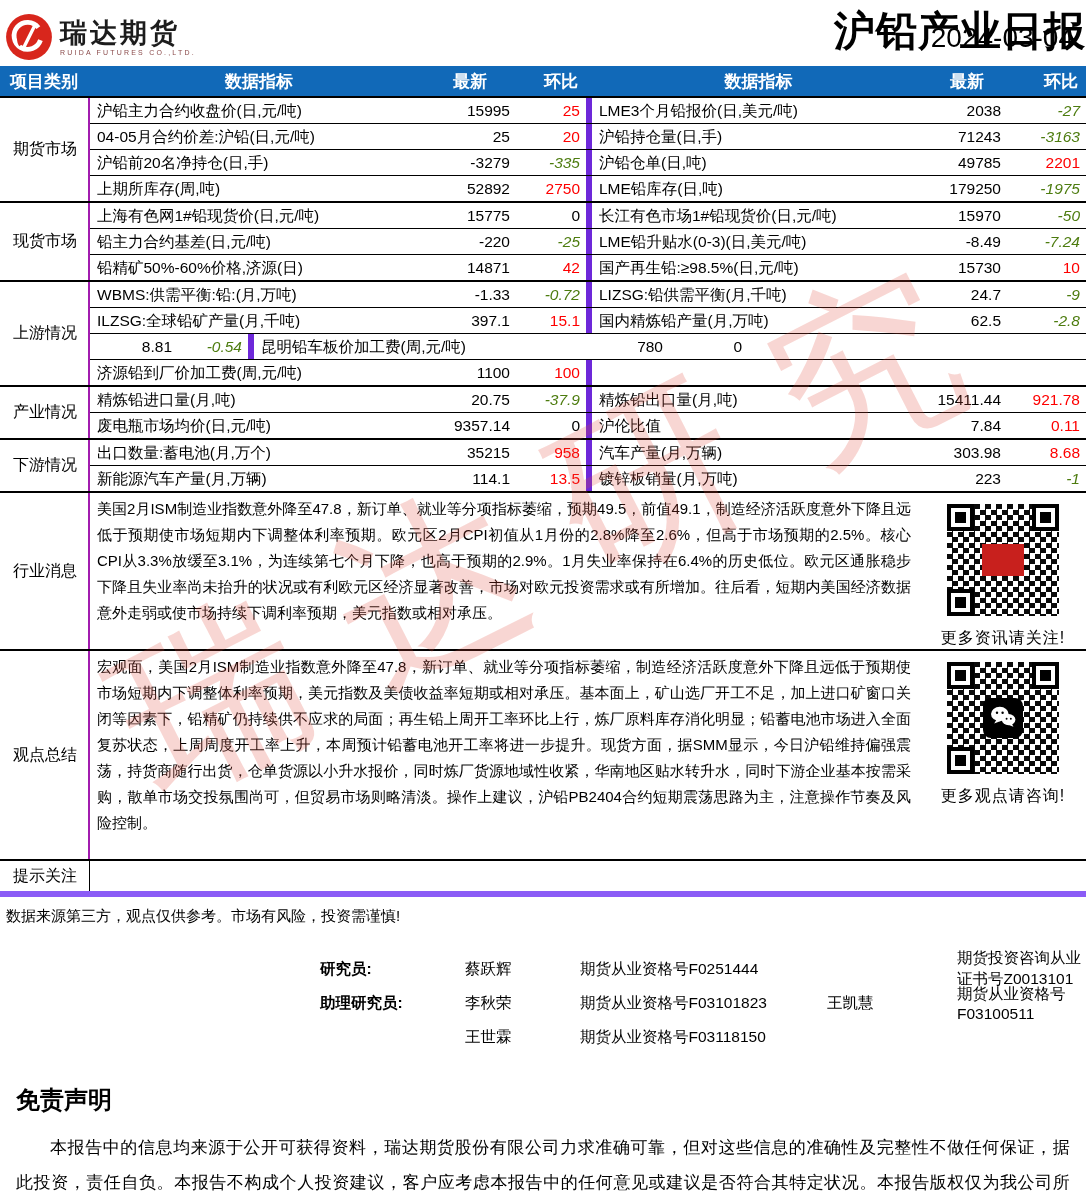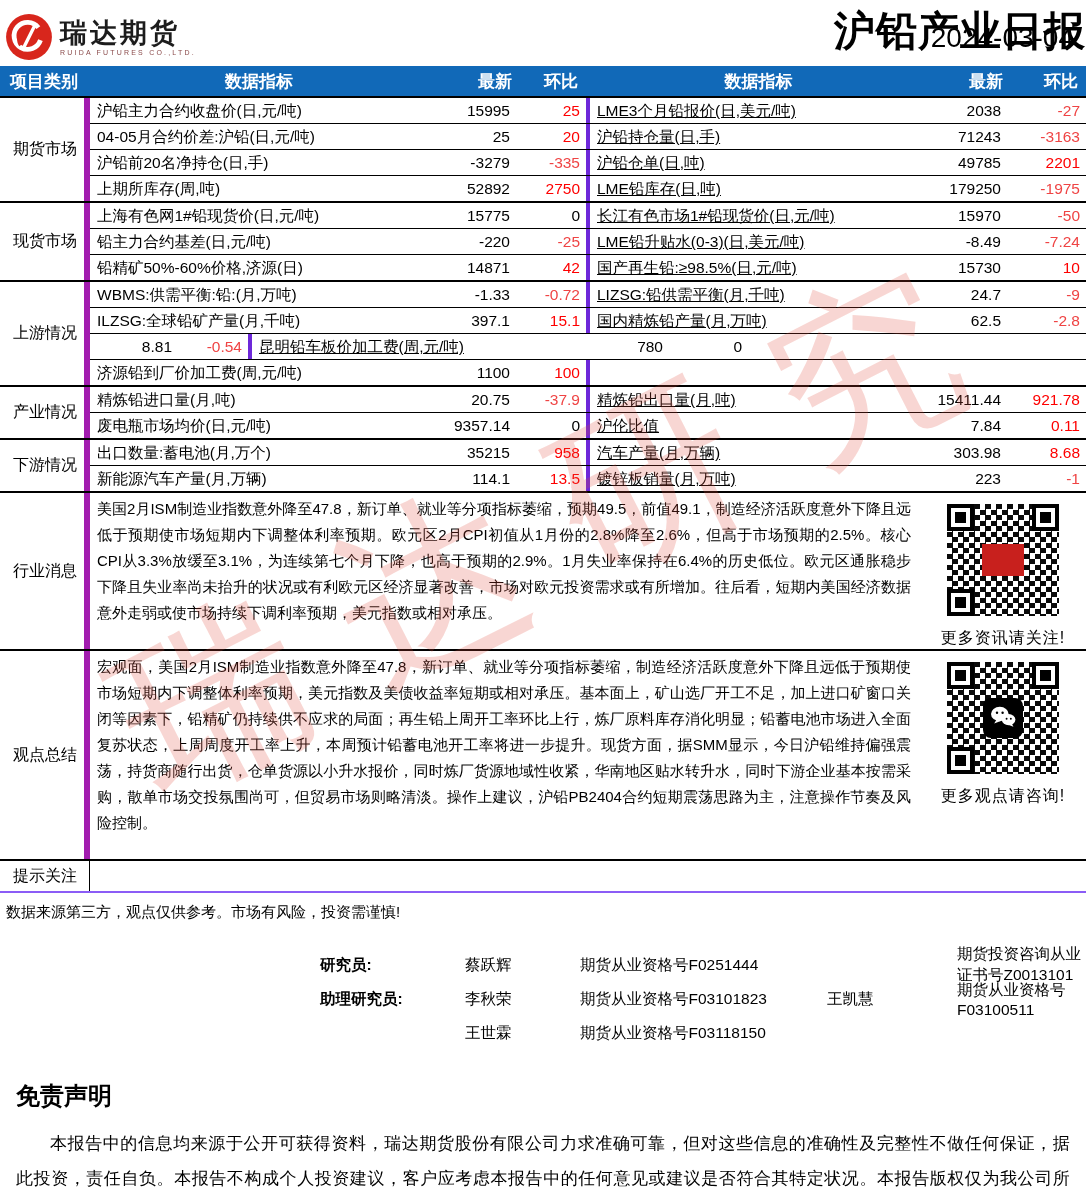--- a/index.html
+++ b/index.html
@@ -22,36 +22,36 @@
          height:30px;align-items:center;}
   .c0{width:90px;box-sizing:border-box;}
   .c1{width:338px;box-sizing:border-box;}
   .c2{width:92px;box-sizing:border-box;}
   .c3{width:66px;box-sizing:border-box;}
   .c4{width:345px;box-sizing:border-box;}
   .c5{width:80px;box-sizing:border-box;}
   .c6{width:75px;box-sizing:border-box;}
   .thead .c0{padding-left:10px;}
   .thead .c1,.thead .c4{text-align:center;}
-  .thead .c2,.thead .c5{text-align:right;padding-right:8px;}
+  .thead .c2,.thead .c5{text-align:center;padding-right:8px;}
   .thead .c3,.thead .c6{text-align:right;padding-right:8px;}
 
   .section{display:flex;border-top:2px solid #000;}
   .section:last-of-type{border-bottom:2px solid #000;}
-  .cat-cell{width:90px;box-sizing:border-box;border-right:6px solid #a21caf;
+  .cat-cell{width:90px;box-sizing:border-box;border-right:2px solid #a21caf;
             display:flex;align-items:center;padding-left:13px;font-size:16px;}
   .rows{flex:1;display:flex;flex-direction:column;}
   .drow{display:flex;height:25px;line-height:25px;font-size:15.5px;}
   .drow + .drow{border-top:1px solid #000;}
   .ind{padding-left:7px;overflow:hidden;white-space:nowrap;}
   .val{text-align:right;padding-right:10px;}
   .chg{text-align:right;padding-right:6px;}
-  .half-div{border-left:4px solid #6d28d9;text-decoration:underline;}
+  .half-div{border-left:6px solid #6d28d9;}
   .chg-up{color:#fe0000;}
-  .chg-down{color:#ef4444;}
+  .chg-down{color:#4d7c0f;font-style:italic;}
   .chg-flat{color:#000;}
 
   
   .txt-cell{width:830px;box-sizing:border-box;padding:3px 9px 3px 7px;
             font-size:15px;line-height:26px;text-align:justify;}
   .qr-cell{flex:1;display:flex;flex-direction:column;align-items:center;padding-top:8px;}
   .sec-news .txt-cell{min-height:152px;}
   .sec-sum .txt-cell{min-height:208px;}
   .qr{position:relative;width:118px;height:118px;background:#fff;}
   .qr-pattern{position:absolute;inset:3px;
@@ -62,21 +62,21 @@
   .qr-finder::after{content:"";position:absolute;inset:8px;background:#000;}
   .qr-finder.tl{top:3px;left:3px;}
   .qr-finder.tr{top:3px;right:3px;}
   .qr-finder.bl{bottom:3px;left:3px;}
   .qr-badge-red{position:absolute;inset:0;margin:auto;width:42px;height:32px;background:#c8201d;
       display:flex;align-items:center;justify-content:center;}
   .qr-badge-wx{position:absolute;inset:0;margin:auto;width:40px;height:40px;background:#000;
       border-radius:8px;display:flex;align-items:center;justify-content:center;}
   .qr-caption{font-size:16px;margin-top:9px;letter-spacing:1px;}
 
-  .notice-row{display:flex;border-top:2px solid #000;border-bottom:2px solid #8b5cf6;height:30px;justify-content:center;}
+  .notice-row{display:flex;border-top:2px solid #000;border-bottom:6px solid #8b5cf6;height:30px;justify-content:center;}
   .notice-row .cat-cell{border-right:1px solid #000;}
 
   .footnote{font-size:15px;padding:10px 0 0 6px;}
 
   
   .researchers{margin:26px 0 0 320px;font-size:15.5px;}
   .res-row{display:flex;height:34px;align-items:center;gap:15px;}
   .res-label{width:130px;font-weight:700;}
   .res-name{width:100px;}
   .res-cert{width:232px;}

